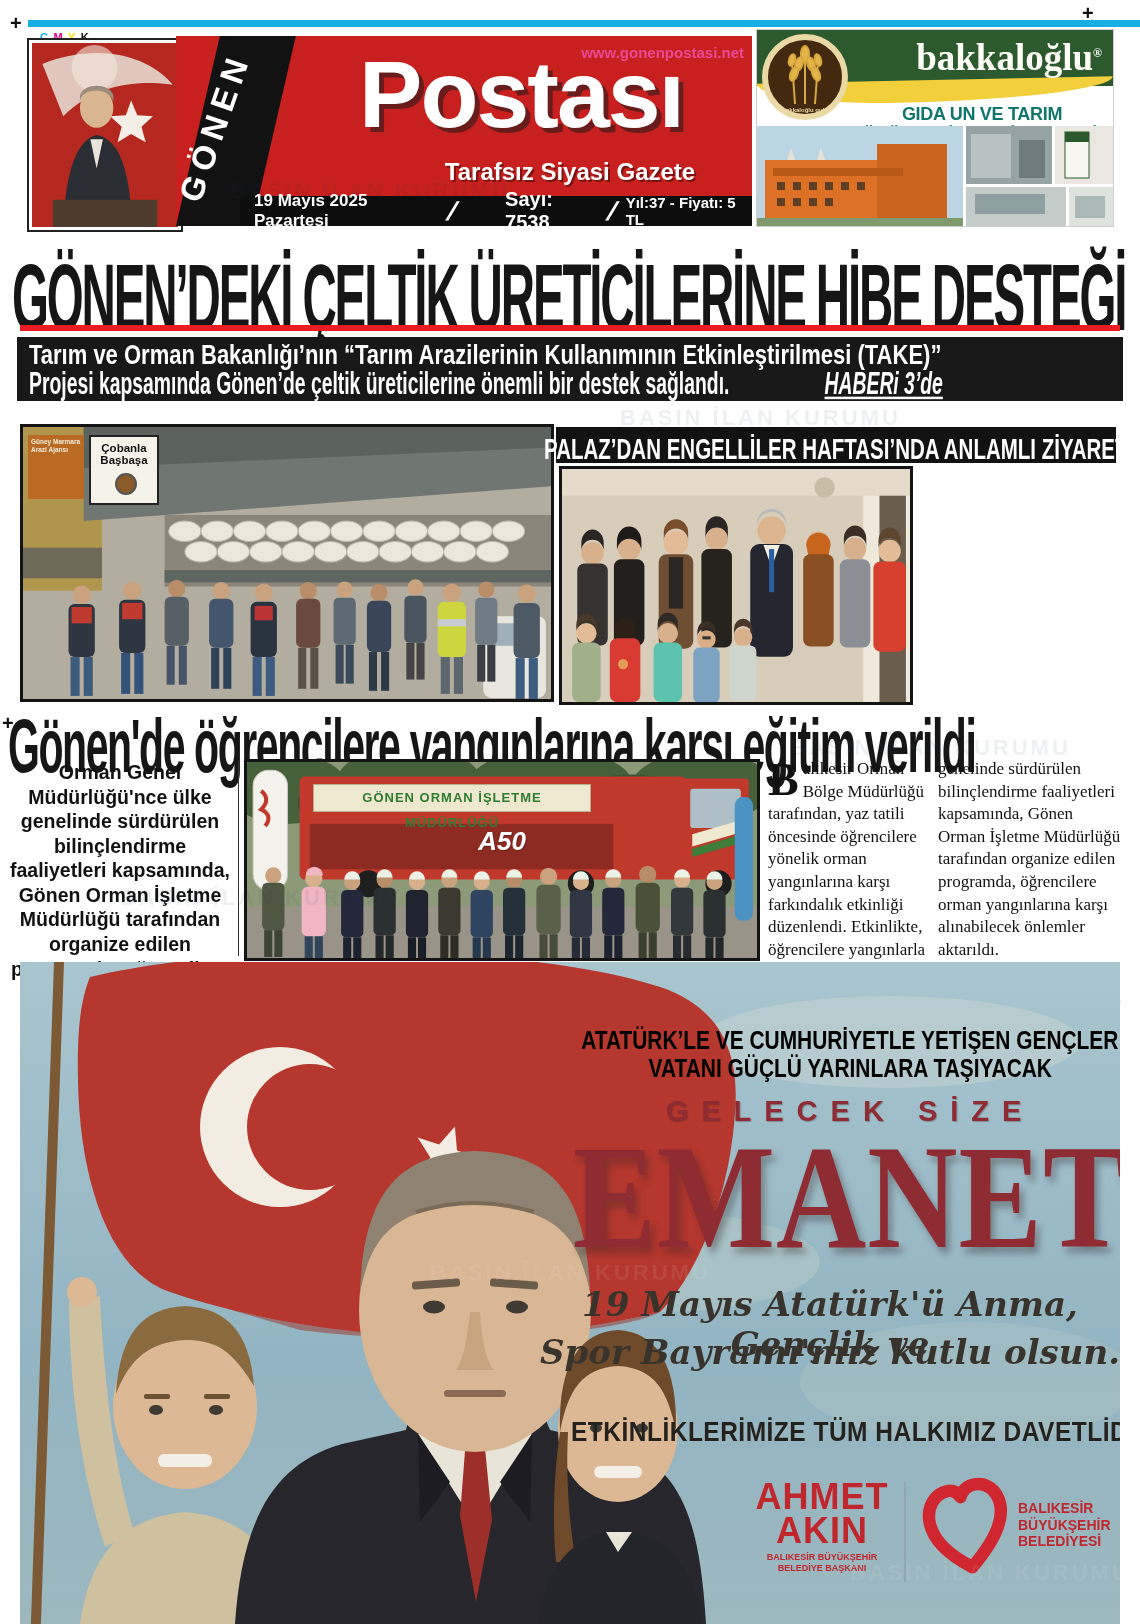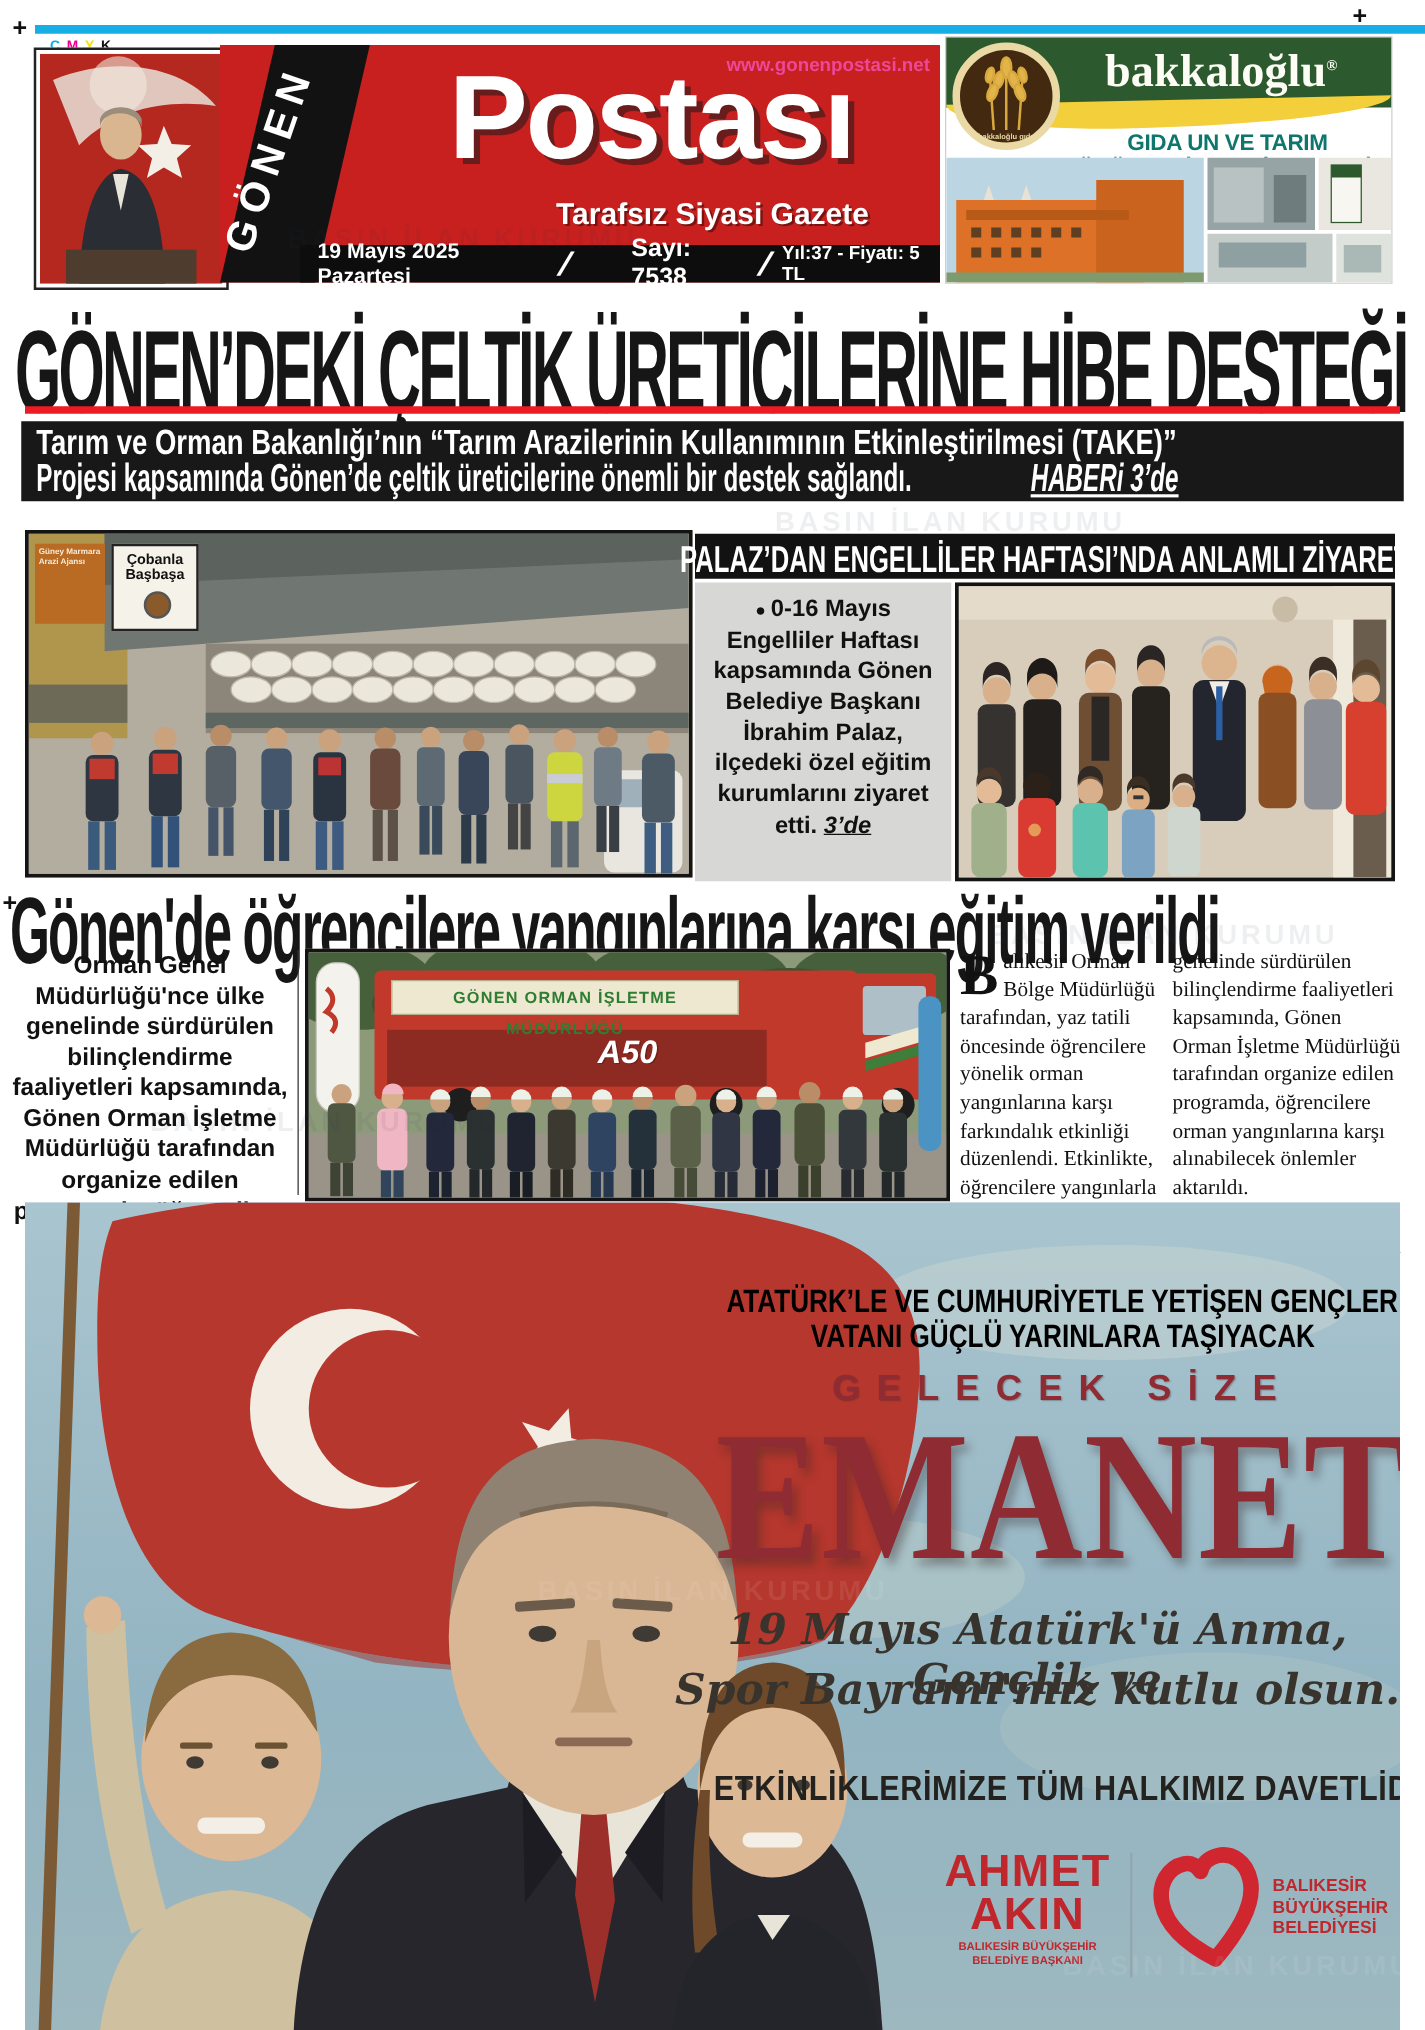--- a/index.html
+++ b/index.html
@@ -30,21 +30,21 @@
   .datebar .d1{font-weight:bold;font-size:17px;}
   .datebar .sep{font-size:26px;font-style:italic;font-weight:bold;transform:skewX(-12deg);}
   .datebar .d2{font-weight:bold;font-size:20px;margin-left:40px;}
   .datebar .d3{font-weight:bold;font-size:15px;}
 
   
   .bak{left:757px;top:30px;width:356px;height:196px;background:#fff;outline:1px solid #cfcfcf;}
   .bak-green{position:absolute;left:0;top:0;width:100%;height:56px;background:#2c5a2e;}
   .bak-yellow{position:absolute;left:0;top:50px;width:100%;height:22px;background:#f2cf3b;
       border-radius:0 0 60% 40%/0 0 100% 100%;transform:rotate(-1.2deg);}
-  .bak-brand{position:absolute;left:95px;top:6px;width:250px;text-align:center;color:#fdfdf5;
+  .bak-brand{position:absolute;left:95px;top:6px;width:250px;text-align:right;color:#fdfdf5;
       font-family:"Liberation Serif",serif;font-weight:bold;font-size:37px;}
   .bak-reg{font-size:12px;vertical-align:super;}
   .bak-sub{position:absolute;left:98px;top:74px;width:254px;color:#0f766e;font-weight:bold;font-size:18px;letter-spacing:-0.3px;text-align:center;}
   .bak-logo{position:absolute;left:5px;top:4px;width:86px;height:86px;border-radius:50%;
       background:#43290f;border:6px solid #ead9a4;box-sizing:border-box;}
   .bak-logo svg{width:100%;height:100%;display:block;}
   .bak-ring{position:absolute;left:0;bottom:1px;width:100%;text-align:center;color:#ead9a4;font-size:6px;font-weight:bold;}
   .bak-collage{position:absolute;left:0;top:96px;width:356px;height:100px;}
 
   
@@ -348,23 +348,20 @@
       <span>Çobanla Başbaşa</span>
       <span class="cob-logo"></span>
     </div>
   </div>
 
   <div class="abs palaz">
     <div class="palaz-banner">
         <span>PALAZ’DAN ENGELLİLER HAFTASI’NDA ANLAMLI ZİYARET</span>
       </div>
     <div class="palaz-row">
-      <div class="palaz-text">
-        <span class="bullet">●</span><span>0-16 Mayıs Engelliler Haftası kapsamında Gönen Belediye Başkanı İbrahim Palaz, ilçedeki özel eğitim kurumlarını ziyaret etti. </span><span class="plink">3’de</span>
-      </div>
       <div class="photo photo2">
         <svg viewBox="0 0 342 227" preserveAspectRatio="none">
           <rect width="342" height="227" fill="#d8cdbb"></rect>
           <rect x="296" y="0" width="46" height="227" fill="#efe9dc"></rect>
           <rect x="312" y="10" width="26" height="217" fill="#6b5d4d"></rect>
           <rect x="0" y="0" width="342" height="26" fill="#e4dbca"></rect>
           <circle cx="258" cy="18" r="10" fill="#c8bca6"></circle>
 
           <g transform="translate(30,120)">
               <circle cy="-38" r="11" fill="#d9b08c"></circle>

